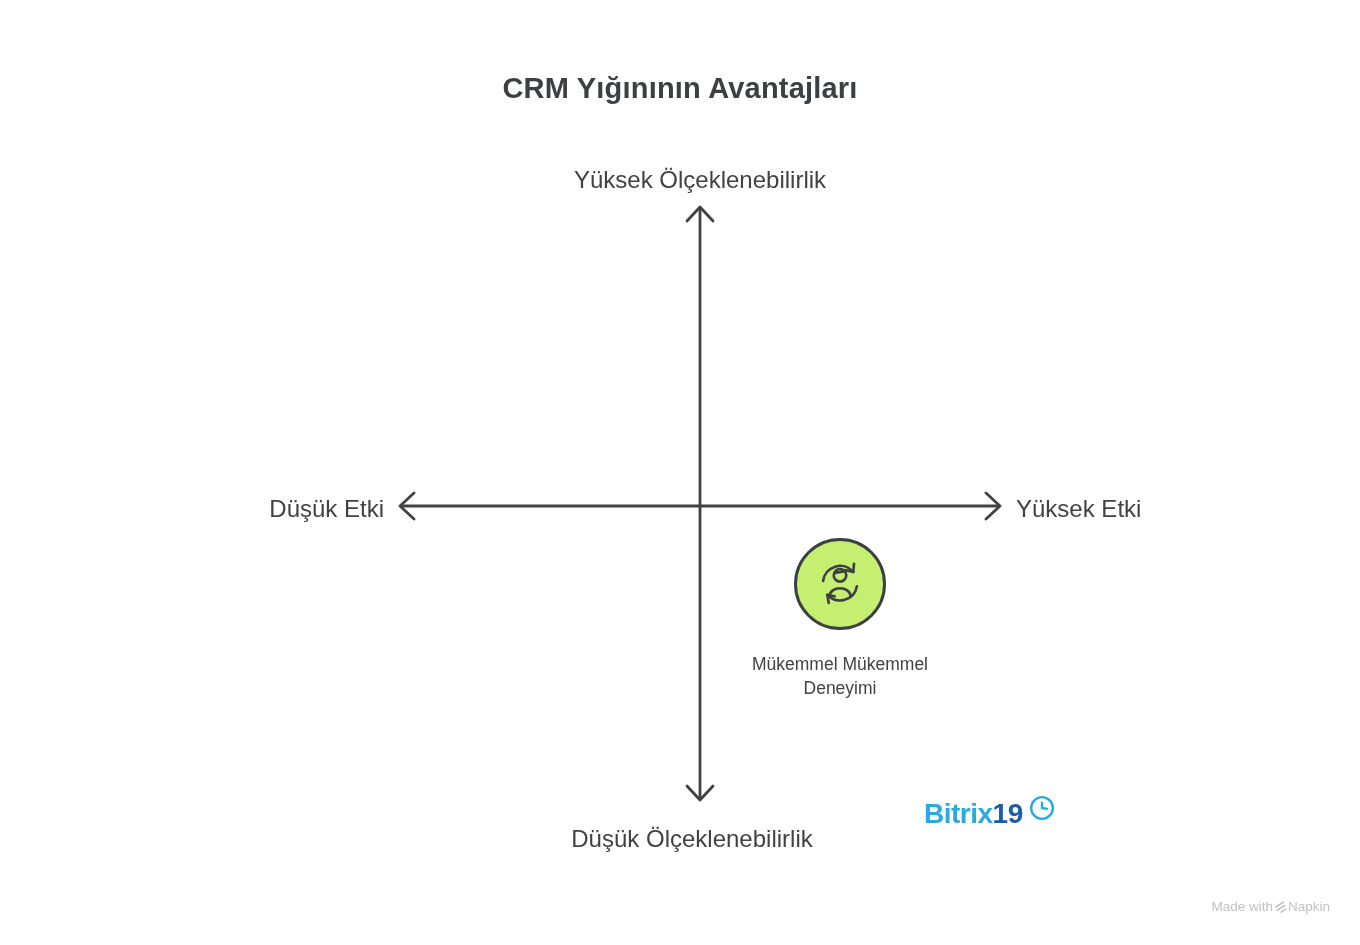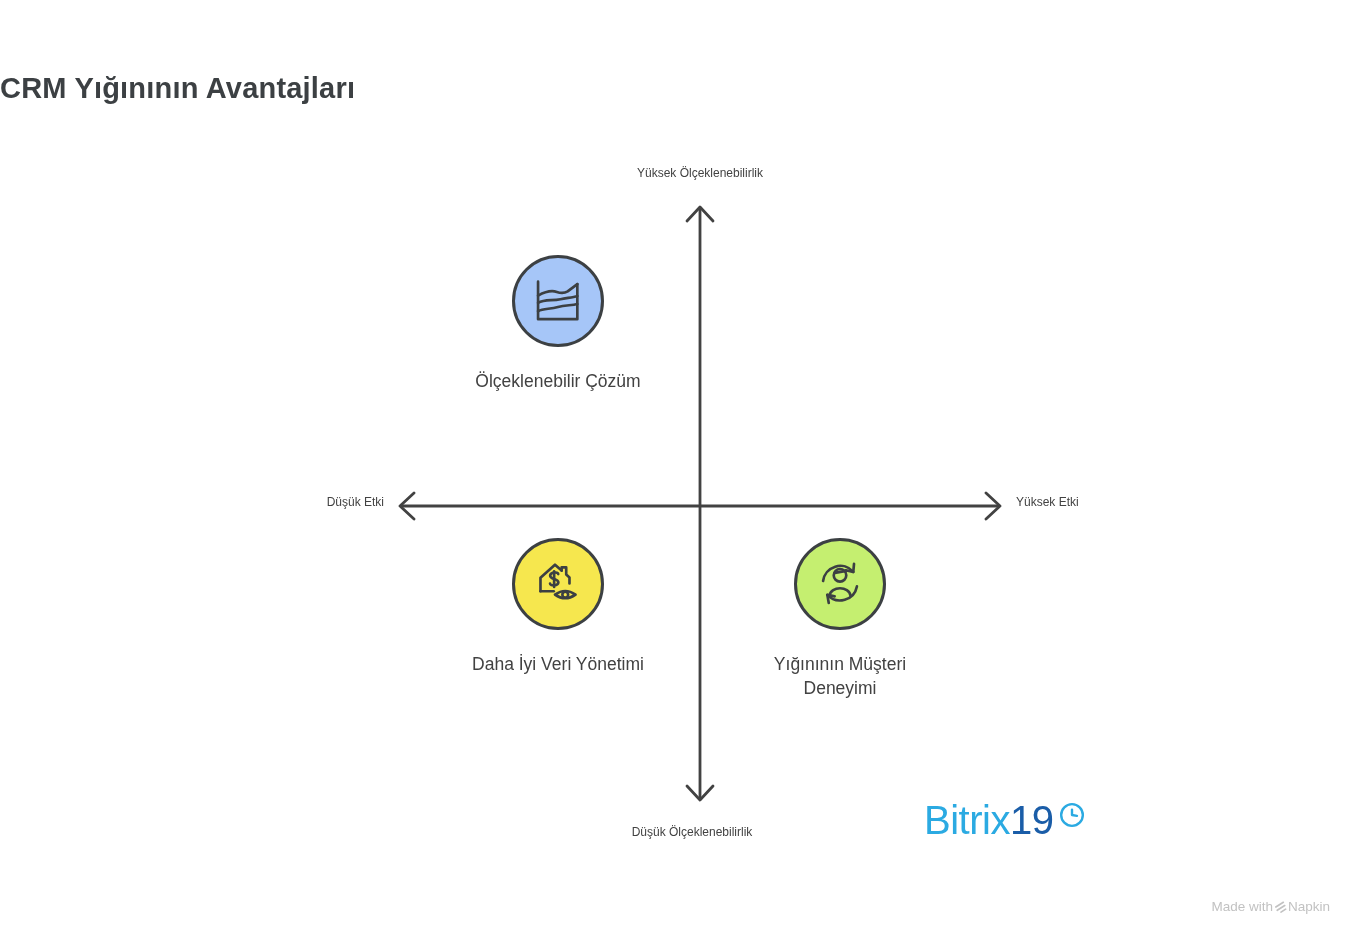--- a/index.html
+++ b/index.html
@@ -2,26 +2,26 @@
 <html><head>
 <meta charset="utf-8">
 <style>
   html,body{margin:0;padding:0;background:#fff;}
   .canvas{
     position:relative;width:1360px;height:945px;background:#ffffff;overflow:hidden;
     font-family:"Liberation Sans", sans-serif;
   }
   .title{
     position:absolute;left:0;top:72px;width:1400px;margin:0;
-    text-align:left;font-size:29px;font-weight:bold;color:#3c4043;letter-spacing:.2px;
+    text-align:center;font-size:29px;font-weight:bold;color:#3c4043;letter-spacing:.2px;
   }
   .canvas .title{width:1360px;}
   .axes-svg{position:absolute;left:0;top:0;}
   .axis-label{
-    position:absolute;color:#424242;font-size:12px;white-space:nowrap;
+    position:absolute;color:#424242;font-size:24px;white-space:nowrap;
   }
   .axis-label.top{left:700px;top:166px;transform:translateX(-50%);}
   .axis-label.bottom{left:692px;top:825px;transform:translateX(-50%);}
   .axis-label.left{left:384px;top:495px;transform:translateX(-100%);padding-right:0;}
   .axis-label.right{left:1016px;top:495px;}
   .quadrant{position:absolute;width:240px;display:flex;flex-direction:column;align-items:center;}
   .quadrant.q-tl{left:438px;top:255px;}
   .quadrant.q-tr{left:720px;top:255px;}
   .quadrant.q-bl{left:438px;top:538px;}
   .quadrant.q-br{left:720px;top:538px;}
@@ -30,21 +30,21 @@
     border:3px solid #3c4043;box-sizing:border-box;
     display:flex;align-items:center;justify-content:center;
   }
   .q-label{
     margin-top:22px;text-align:center;color:#424242;font-size:17.5px;line-height:24px;
   }
   .quadrant.q-br .q-label{max-width:180px;}
   .icon-svg{stroke:#3c4043;fill:none;stroke-width:2.2;stroke-linecap:round;stroke-linejoin:round;}
   .bitrix{
     position:absolute;left:924px;top:798px;display:flex;align-items:center;
-    font-weight:normal;font-size:40px;letter-spacing:-0.5px;white-space:nowrap;
+    font-weight:bold;font-size:28px;letter-spacing:-0.5px;white-space:nowrap;
   }
   .bx-light{color:#2baae2;}
   .bx-dark{color:#1a5da8;}
   .bx-clock{margin-left:6px;margin-top:-12px;}
   .watermark{
     position:absolute;right:30px;top:899px;display:flex;align-items:center;gap:0;
     color:#c2c2c2;font-size:13.5px;
   }
 </style>
 </head>
@@ -63,61 +63,36 @@
       <polyline points="414,493 400,506 414,519"></polyline>
       <polyline points="986,493 1000,506 986,519"></polyline>
     </g>
   </svg>
 
   <span class="axis-label top">Yüksek Ölçeklenebilirlik</span>
   <span class="axis-label bottom">Düşük Ölçeklenebilirlik</span>
   <span class="axis-label left">Düşük Etki</span>
   <span class="axis-label right">Yüksek Etki</span>
 
-  <div class="quadrant q-tl">
-    <div class="circle" style="background-color: rgb(166, 198, 248);">
-      <svg class="icon-svg" width="58" height="58" viewBox="0 0 48 48">
-        <path d="M7.5,8 V39 H40 V10"></path>
-        <path d="M7.5,19.5 C13,16.5 18,14.8 23,16.5 C27,17.8 29.5,17.5 32,16 L40,10"></path>
-        <path d="M7.5,25.5 C13,22.5 19,24 26,22.5 C31,21.5 36,21 40,20"></path>
-        <path d="M7.5,32.5 C12,30 17,31 24,29 C30,27.2 35,27.8 40,26.5"></path>
-      </svg>
-    </div>
-    <div class="q-label">Ölçeklenebilir Çözüm</div>
-  </div>
 
 
-  <div class="quadrant q-bl">
-    <div class="circle" style="background-color: rgb(246, 231, 78);">
-      <svg class="icon-svg" width="58" height="58" viewBox="0 0 48 48">
-        <path d="M9.5,30 L9.5,18.8 L21.5,8 L27,12.9"></path>
-        <path d="M27,12.9 L27,10.3 L30.8,10.3 L30.8,16.2 L33.5,18.6 L33.5,23.5"></path>
-        <path d="M9.5,30 L20.5,30"></path>
-        <path d="M20.8,13.5 V26.5"></path>
-        <path d="M24.2,15.8 C24.2,13.9 17.5,13.9 17.5,17.2 C17.5,20.4 24.3,19.4 24.3,22.6 C24.3,25.8 17.4,25.6 17.4,23.6"></path>
-        <path d="M21.5,32.8 Q30,26.8 38.5,32.8 Q30,38.8 21.5,32.8 Z"></path>
-        <circle cx="30" cy="32.8" r="2.4"></circle>
-      </svg>
-    </div>
-    <div class="q-label">Daha İyi Veri Yönetimi</div>
-  </div>
 
   <div class="quadrant q-br">
     <div class="circle" style="background-color: rgb(197, 239, 112);">
       <svg class="icon-svg" width="58" height="58" viewBox="0 0 48 48">
         <circle cx="24" cy="16.8" r="5.2"></circle>
         <path d="M19.7,14.8 L29.1,13.1"></path>
         <path d="M15.3,33.5 C16.5,25.5 31.5,25.5 32.7,33.5"></path>
         <path d="M10,21.5 A14.3,14.3 0 0 1 35,14"></path>
         <polyline points="28.6,12.6 35,14 35.6,7.4"></polyline>
         <path d="M38,26 A14.3,14.3 0 0 1 13.5,33"></path>
         <polyline points="19.6,34.2 13.5,33 14.7,39.7"></polyline>
       </svg>
     </div>
-    <div class="q-label">Yığınının Müşteri Deneyimi</div>
+    <div class="q-label">Mükemmel Mükemmel Deneyimi</div>
   </div>
 
   <div class="bitrix">
     <span class="bx-light">Bitrix</span>
       <span class="bx-dark">19</span>
     <svg class="bx-clock" width="26" height="26" viewBox="0 0 24 24" fill="none" stroke="#2baae2" stroke-width="2.2" stroke-linecap="round" stroke-linejoin="round">
       <circle cx="12" cy="12" r="10"></circle>
       <path d="M12,7 L12,12 L16.6,12.8"></path>
     </svg>
   </div>

